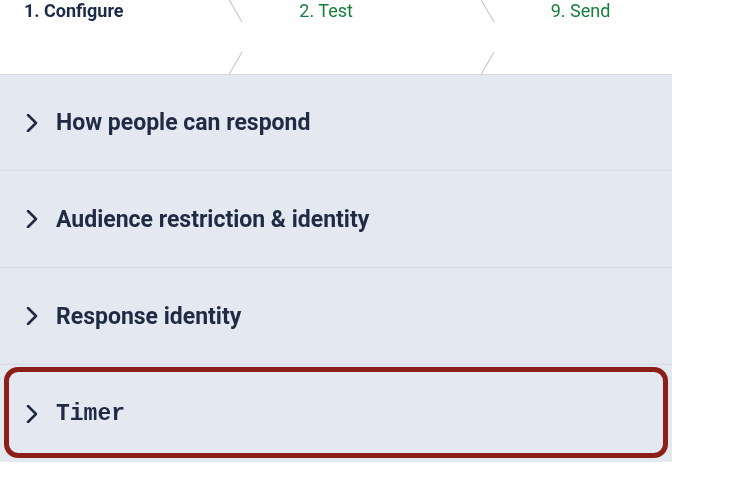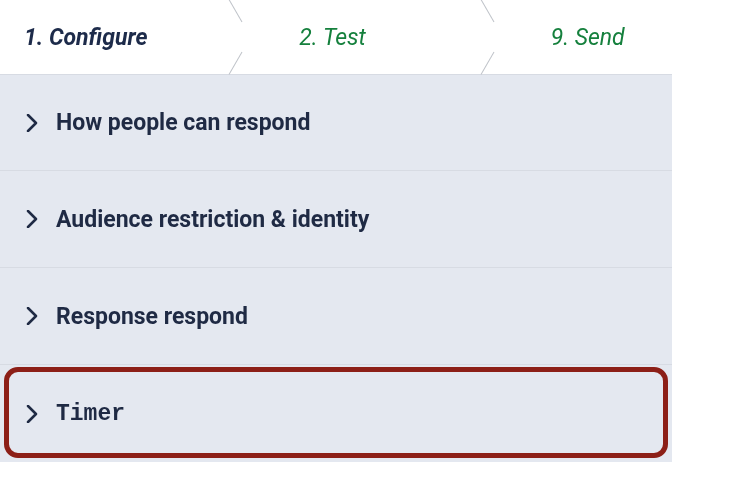--- a/index.html
+++ b/index.html
@@ -1,18 +1,18 @@
 <!DOCTYPE html>
 <html><head>
 <meta charset="utf-8">
 <style>
   * { box-sizing: border-box; margin: 0; padding: 0; }
   html, body { width: 754px; height: 500px; font-family: -apple-system, BlinkMacSystemFont, "Segoe UI", Roboto, Helvetica, Arial, sans-serif; background: #fff; overflow: hidden; }
   .wizard { display: flex; height: 74px; width: 754px; background: #fff; }
-  .step { position: relative; flex: 1 1 0; display: flex; align-items: center; color: #1d2b4a; font-weight: 700; font-size: 23px; font-style: italic; }
+  .step { position: relative; flex: 1 1 0; display: flex; align-items: flex-start; color: #1d2b4a; font-weight: 700; font-size: 18px; }
   .step-label { padding-left: 24px; }
   .step + .step .step-label { padding-left: 48px; }
   .step.inactive .step-label { font-weight: 400; color: #15803d; }
   .chev-sep { position: absolute; top: -1px; right: -22px; width: 44px; height: 76px; pointer-events: none; }
   .chev-sep::before, .chev-sep::after { content: ""; position: absolute; left: 0; width: 26px; height: 0; border-top: 1px solid #bfc3c9; }
   .chev-sep::before { top: 0; transform-origin: left center; transform: rotate(60deg); }
   .chev-sep::after { bottom: 0; transform-origin: left center; transform: rotate(-60deg); }
   
   .panel-list { width: 672px; }
   .panel { display: flex; align-items: center; height: 97px; background: #e4e8f0; border-bottom: 1px solid #d7dbe3; padding-left: 22px; cursor: pointer; }
@@ -68,21 +68,21 @@
     </span>
     <span class="panel-title">Audience restriction &amp; identity</span>
   </div>
 
   <div class="panel">
     <span class="expand-icon">
       <svg width="12" height="18" viewBox="0 0 12 18">
           <path d="M2 1 L10 9 L2 17" fill="none" stroke="#1f2a44" stroke-width="2.5" stroke-linecap="round" stroke-linejoin="round"></path>
         </svg>
     </span>
-    <span class="panel-title">Response respond</span>
+    <span class="panel-title">Response identity</span>
   </div>
 
   <div class="panel highlight">
     <span class="expand-icon">
       <svg width="12" height="18" viewBox="0 0 12 18">
           <path d="M2 1 L10 9 L2 17" fill="none" stroke="#1f2a44" stroke-width="2.5" stroke-linecap="round" stroke-linejoin="round"></path>
         </svg>
     </span>
     <span class="panel-title">Timer</span>
   </div>

